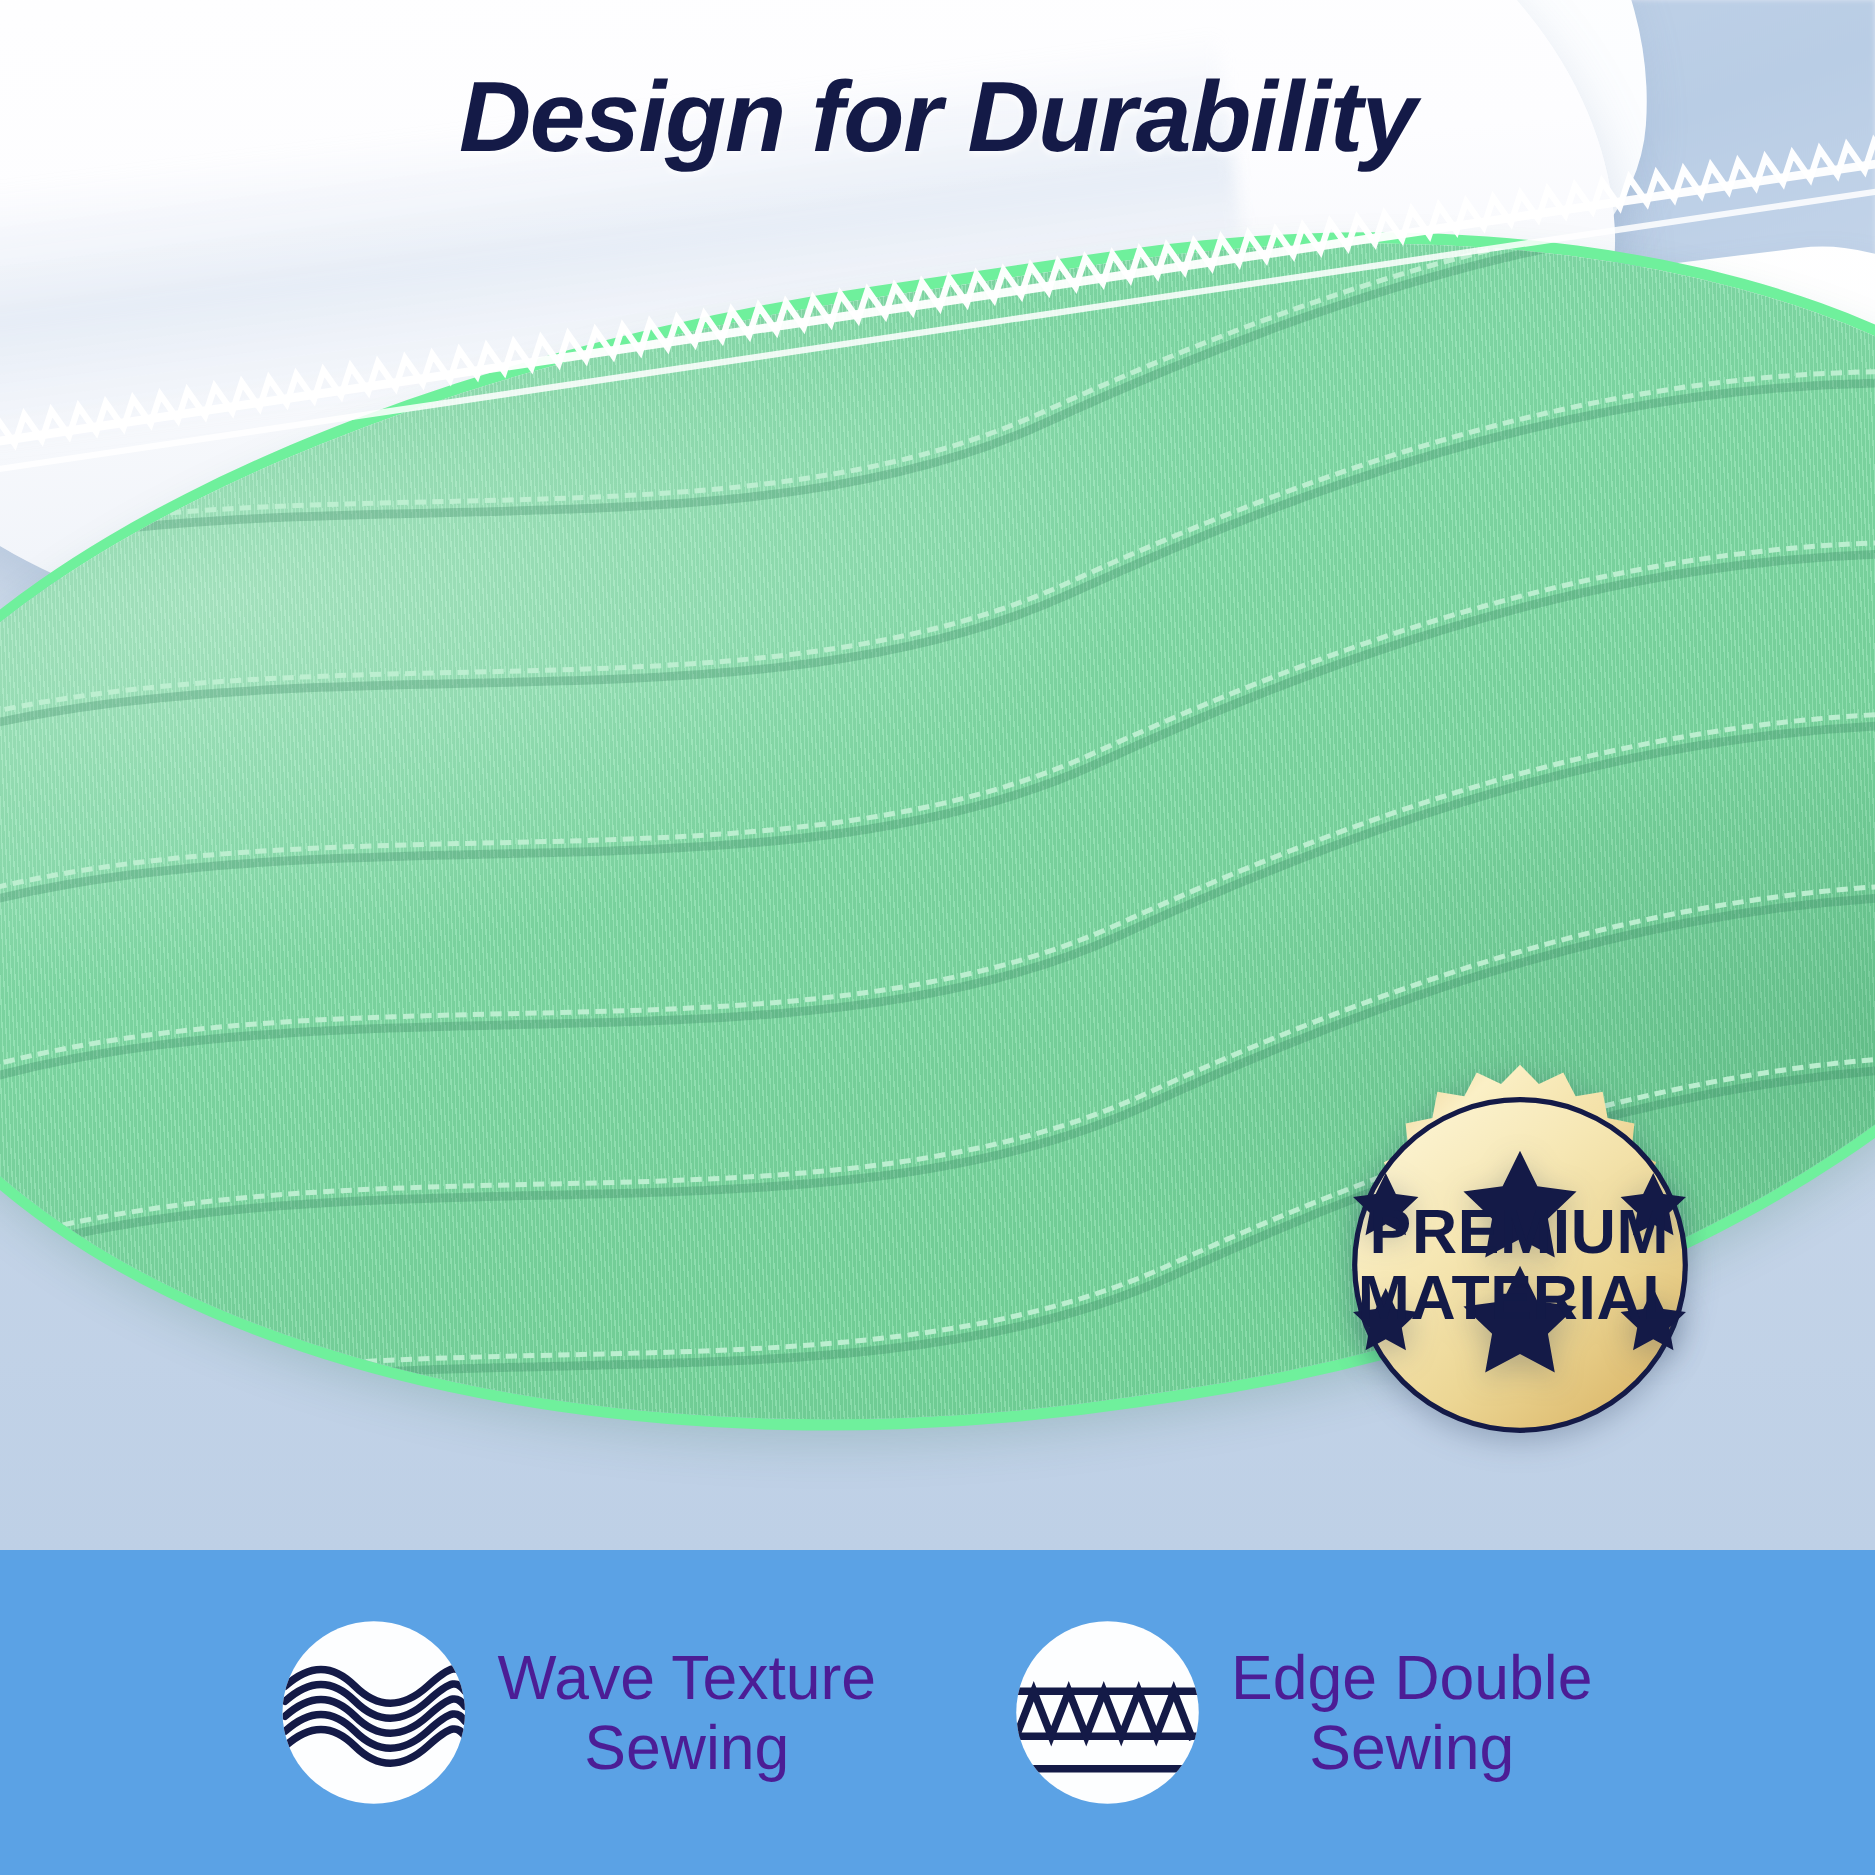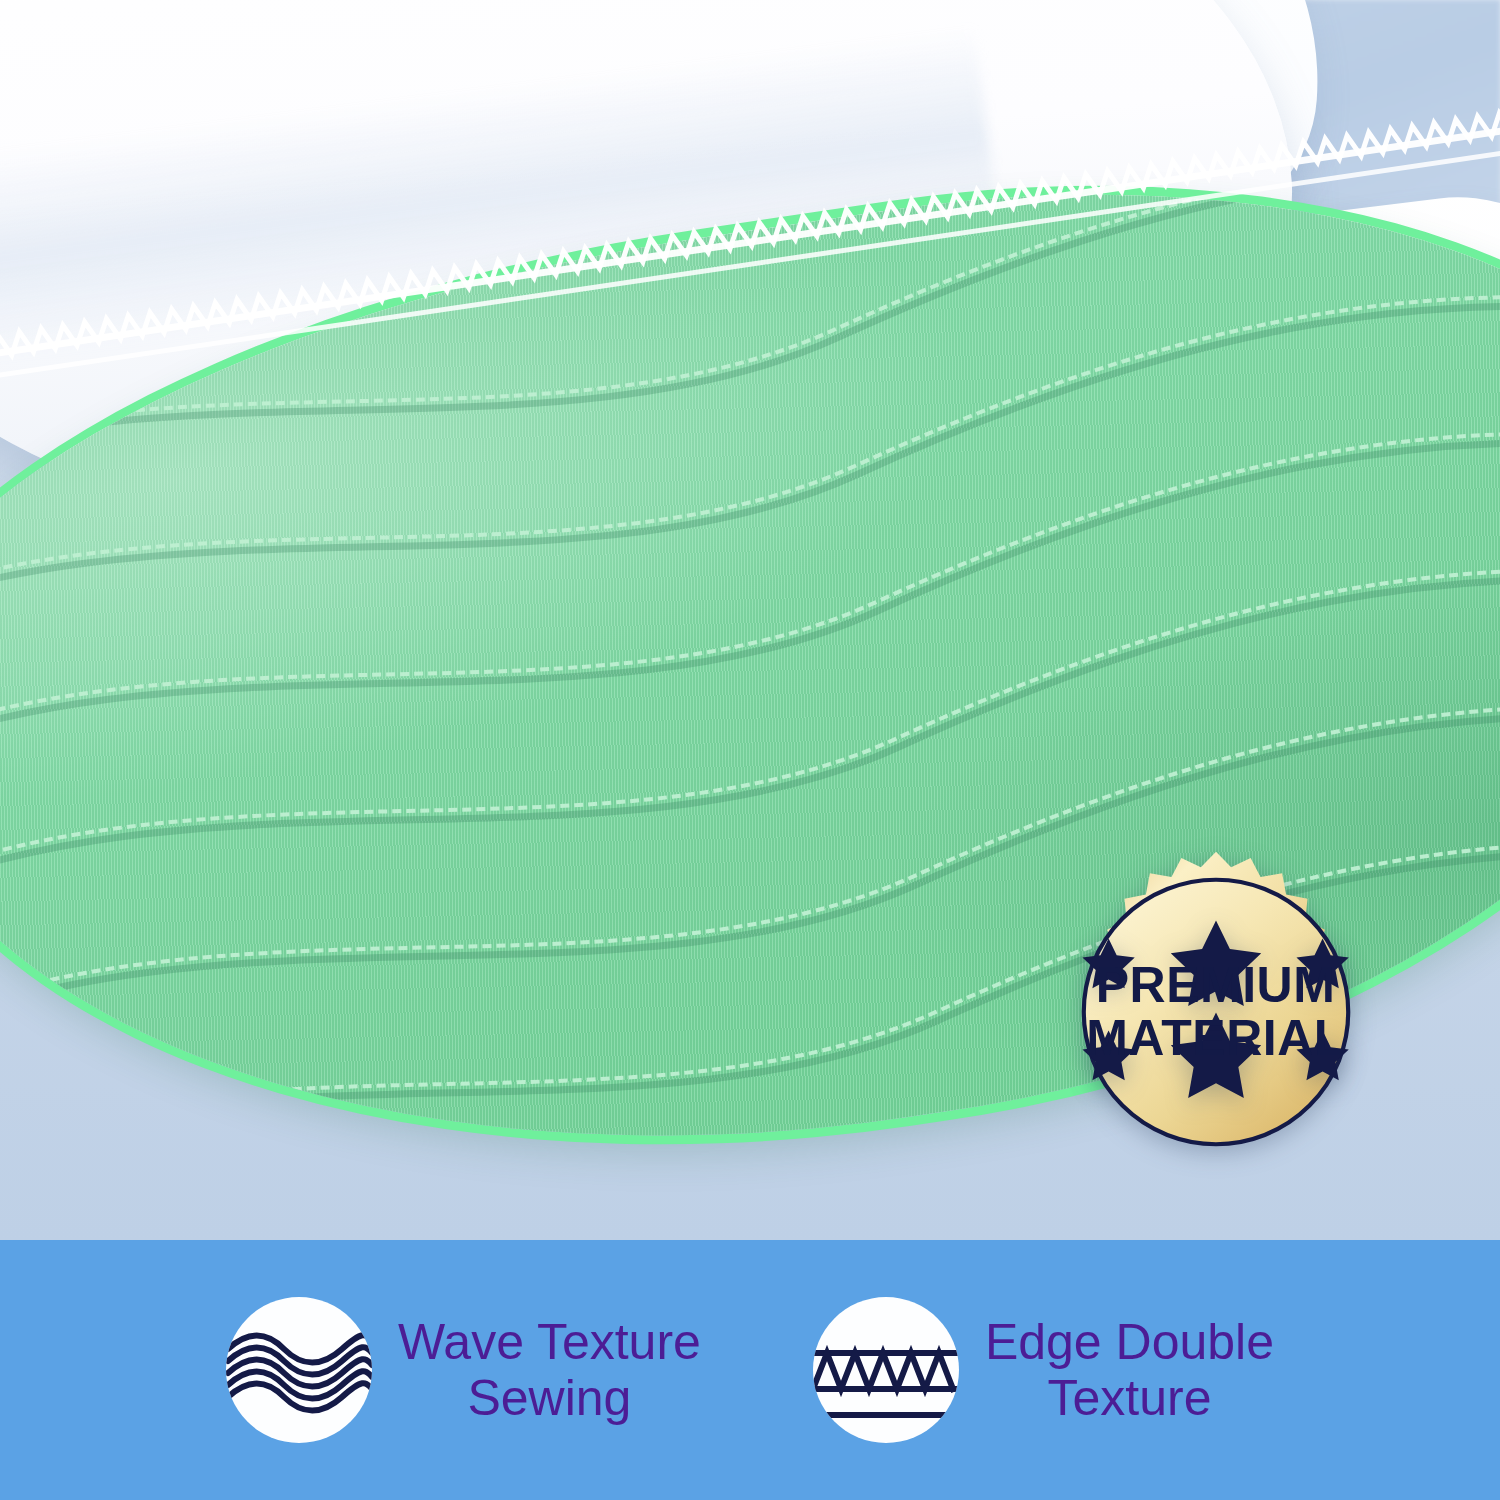--- a/index.html
+++ b/index.html
@@ -223,20 +223,21 @@
                    L1430 12 L1441 34 L1452 12 L1463 34 L1474 12 L1485 34 L1496 12 L1507 34
                    L1518 12 L1529 34 L1540 12 L1551 34 L1562 12 L1573 34 L1584 12 L1595 34
                    L1606 12 L1617 34 L1628 12 L1639 34 L1650 12 L1661 34 L1672 12 L1683 34
                    L1694 12 L1705 34 L1716 12 L1727 34 L1738 12 L1749 34 L1760 12 L1771 34
                    L1782 12 L1793 34 L1804 12 L1815 34 L1826 12 L1837 34 L1848 12 L1859 34
                    L1870 12 L1881 34 L1892 12 L1900 26"></path>
         </g>
       </svg>
     </div>
 
+    <div class="title">Design for Durability</div>
 
     <div class="badge">
       <svg viewBox="0 0 200 200">
         <defs>
           <linearGradient id="goldg" x1="0" y1="0" x2="1" y2="1">
             <stop offset="0%" stop-color="#e9c98a"></stop>
             <stop offset="22%" stop-color="#fbf0c6"></stop>
             <stop offset="48%" stop-color="#f3e0a6"></stop>
             <stop offset="72%" stop-color="#e2c079"></stop>
             <stop offset="100%" stop-color="#caa24d"></stop>
@@ -309,18 +310,18 @@
           <svg width="146" height="146" viewBox="0 0 146 146">
             <g stroke="#141a47" stroke-width="6" fill="none" stroke-linecap="square">
               <path d="M0 56 H146"></path>
               <path d="M0 92 H146"></path>
               <path d="M0 118 H146"></path>
               <path d="M0 92 L14 56 L28 92 L42 56 L56 92 L70 56 L84 92 L98 56 L112 92 L126 56 L140 92"></path>
             </g>
           </svg>
         </div>
         <div class="flabel">Edge Double
-Texture</div>
+Sewing</div>
       </div>
 
     </div>
   </div>
 </div>
 
 </body></html>

